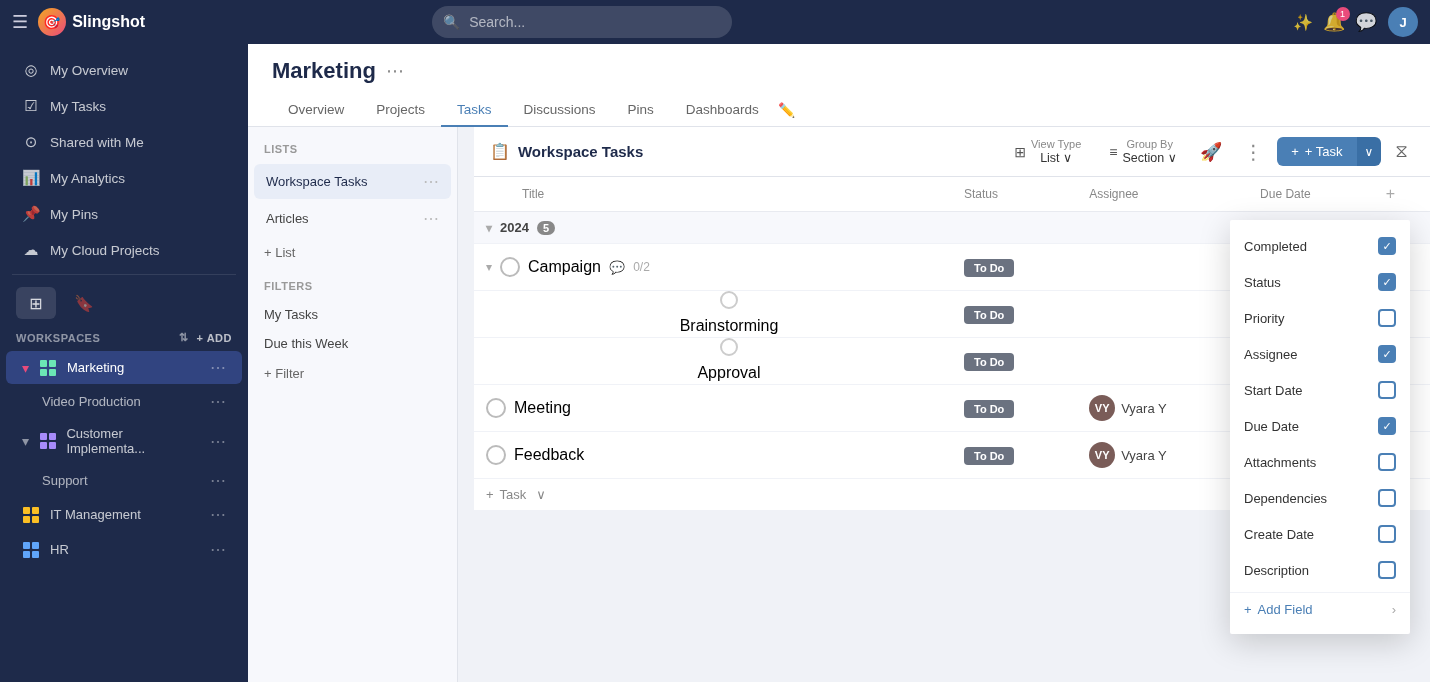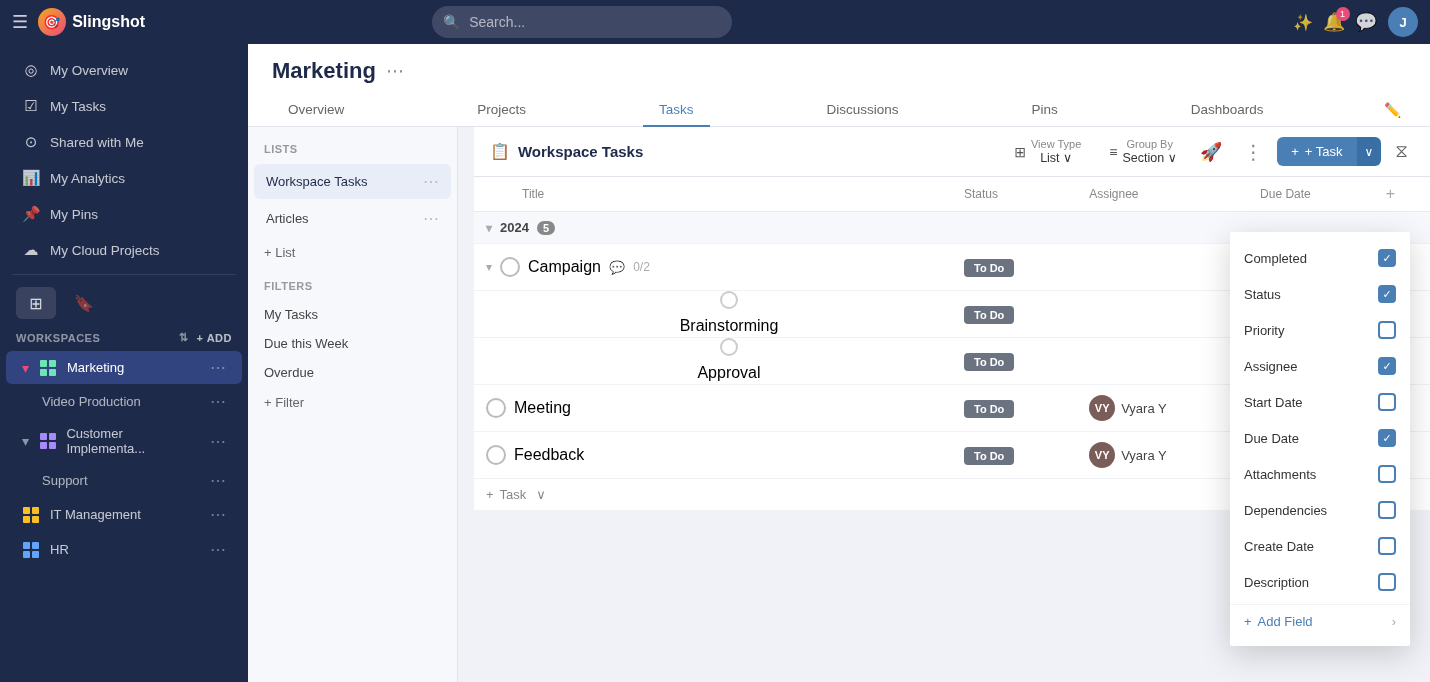--- a/index.html
+++ b/index.html
@@ -129,21 +129,21 @@
       align-items: center;
       gap: 10px;
       margin-bottom: 10px;
     }
     .page-title {
       font-size: 22px;
       font-weight: 700;
       color: #1e2a4a;
     }
     .page-title-more { color: #888; font-size: 18px; cursor: pointer; }
-    .page-tabs { display: flex; gap: 0; justify-content: space-between; }
+    .page-tabs { display: flex; gap: 0; }
     .page-tab {
       padding: 8px 16px;
       font-size: 13.5px;
       color: #666;
       cursor: pointer;
       border-bottom: 2px solid transparent;
       margin-bottom: -1px;
     }
     .page-tab.active { color: #4a7fb5; border-bottom: 2px solid #4a7fb5; font-weight: 500; }
     .page-tab-edit { color: #888; font-size: 14px; cursor: pointer; padding: 8px 4px; }
@@ -347,21 +347,21 @@
       color: white; font-size: 11px; font-weight: 600; flex-shrink: 0;
       overflow: hidden;
     }
     .assignee-name { font-size: 13px; color: #444; }
     .collapse-icon { color: #aaa; font-size: 12px; cursor: pointer; }
 
     
     .columns-dropdown {
       position: fixed;
       right: 20px;
-      top: 232px;
+      top: 220px;
       background: white;
       border-radius: 2px;
       box-shadow: 0 8px 32px rgba(0,0,0,0.18);
       width: 180px;
       z-index: 100;
       padding: 8px 0;
     }
     .col-option {
       display: flex;
       align-items: center;
@@ -579,23 +579,20 @@
         </div>
         <div class="add-list">
           <span>+ List</span>
         </div>
         <div class="filters-title">FILTERS</div>
         <div class="filter-item">
           <span>My Tasks</span>
         </div>
         <div class="filter-item">
           <span>Due this Week</span>
-        </div>
-        <div class="filter-item">
-          <span>Overdue</span>
         </div>
         <div class="add-filter">
           <span>+ Filter</span>
         </div>
       </div>
 
       <div class="task-area">
 
         <div class="task-toolbar">
           <div class="task-area-title">

